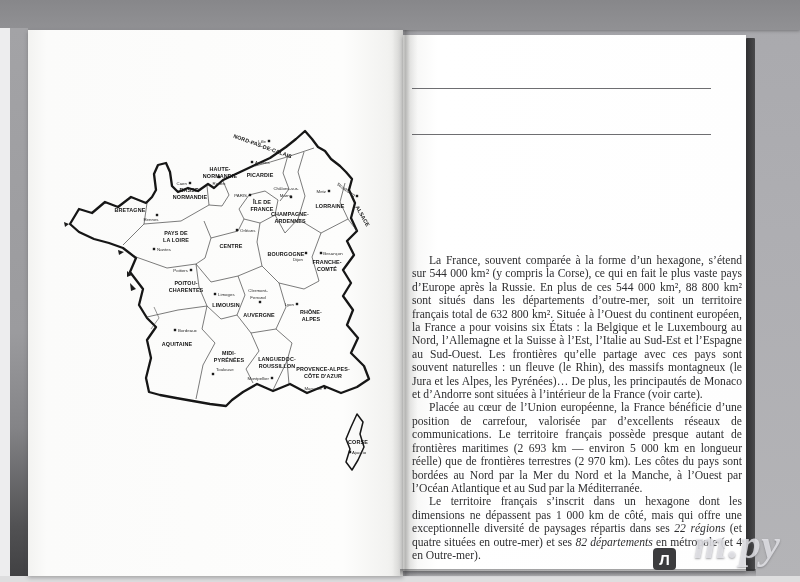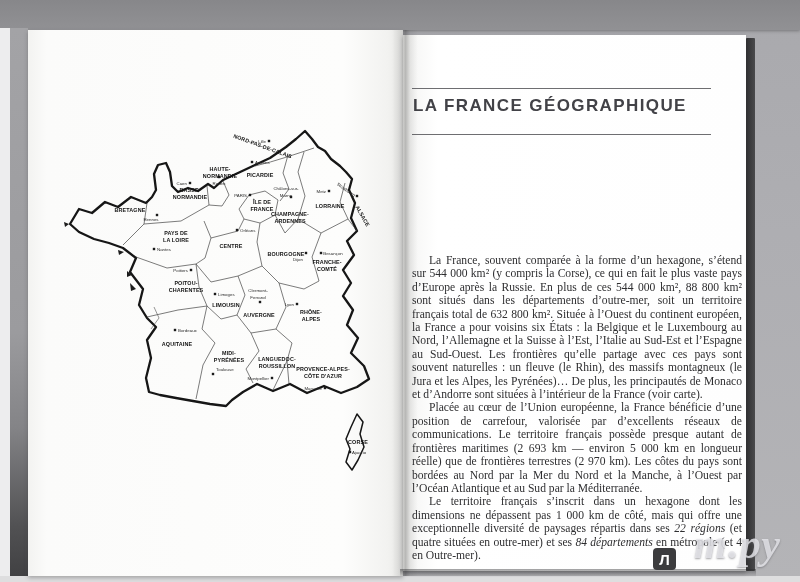--- a/index.html
+++ b/index.html
@@ -69,26 +69,25 @@
 
 <div class="top-band"></div>
 <div class="left-white-sliver"></div>
 <div class="left-book-edge"></div>
 <div class="bottom-sliver"></div>
 
 <div class="page page-left"></div>
 
 <div class="page page-right">
   <div class="title-rule rule-top"></div>
-  <div class="page-title">LA FRANCE GÉOGRAPHIQUE</div>
   <div class="title-rule rule-bottom"></div>
   <div class="text-block">
       <p><span>La France, souvent comparée à la forme d’un hexagone, s’étend sur 544 000 km² (y compris la Corse), ce qui en fait le plus vaste pays d’Europe après la Russie. En plus de ces 544 000 km², 88 800 km² sont situés dans les départements d’outre-mer, soit un territoire français total de 632 800 km². Située à l’Ouest du continent européen, la France a pour voisins six États : la Belgique et le Luxembourg au Nord, l’Allemagne et la Suisse à l’Est, l’Italie au Sud-Est et l’Espagne au Sud-Ouest. Les frontières qu’elle partage avec ces pays sont souvent naturelles : un fleuve (le Rhin), des massifs montagneux (le Jura et les Alpes, les Pyrénées)… De plus, les principautés de Monaco et d’Andorre sont situées à l’intérieur de la France (voir carte).</span></p>
       <p><span>Placée au cœur de l’Union européenne, la France bénéficie d’une position de carrefour, valorisée par d’excellents réseaux de communications. Le territoire français possède presque autant de frontières maritimes (2 693 km — environ 5 000 km en longueur réelle) que de frontières terrestres (2 970 km). Les côtes du pays sont bordées au Nord par la Mer du Nord et la Manche, à l’Ouest par l’Océan Atlantique et au Sud par la Méditerranée.</span></p>
-      <p><span>Le territoire français s’inscrit dans un hexagone dont les dimensions ne dépassent pas 1 000 km de côté, mais qui offre une exceptionnelle diversité de paysages répartis dans ses </span><i>22 régions</i><span> (et quatre situées en outre-mer) et ses </span><i>84 départements</i><span> en métropole (et 4 en Outre-mer).</span></p>
+      <p><span>Le territoire français s’inscrit dans un hexagone dont les dimensions ne dépassent pas 1 000 km de côté, mais qui offre une exceptionnelle diversité de paysages répartis dans ses </span><i>22 régions</i><span> (et quatre situées en outre-mer) et ses </span><i>82 départements</i><span> en métropole (et 4 en Outre-mer).</span></p>
     </div>
 </div>
 
 <div class="gutter-shadow"></div>
 <div class="book-right-edge"></div>
 <div class="book-bottom-shadow"></div>
 
 <svg class="map" viewBox="0 0 800 582" aria-hidden="true">
   <g fill="none" stroke="#161616" stroke-width="2.3" stroke-linejoin="round" stroke-linecap="round">
     <path d="M305,131 L312,139 L318,147 L325,151 L331,159 L340,166 L346,172 L352,179

